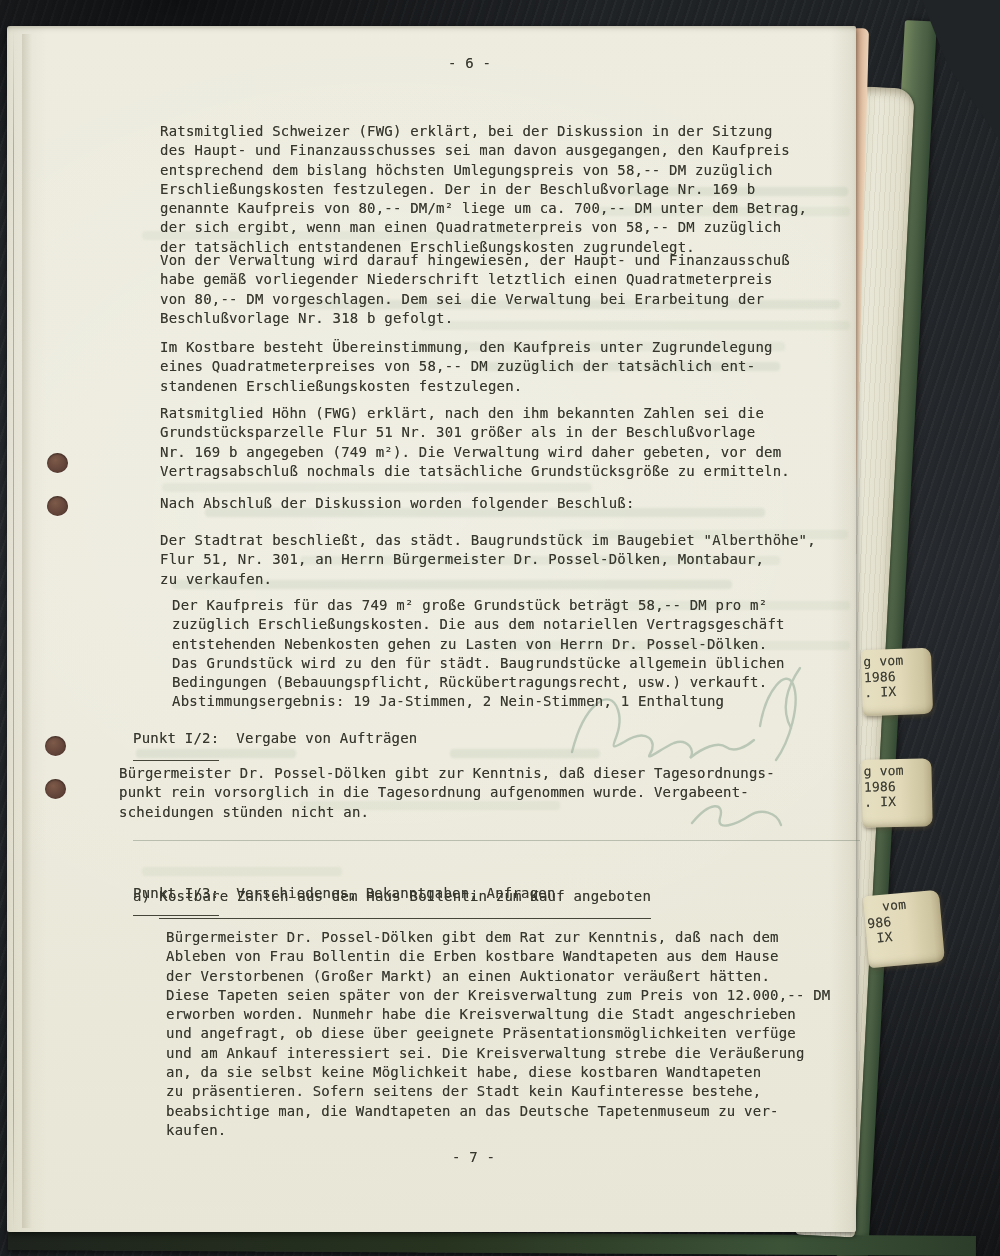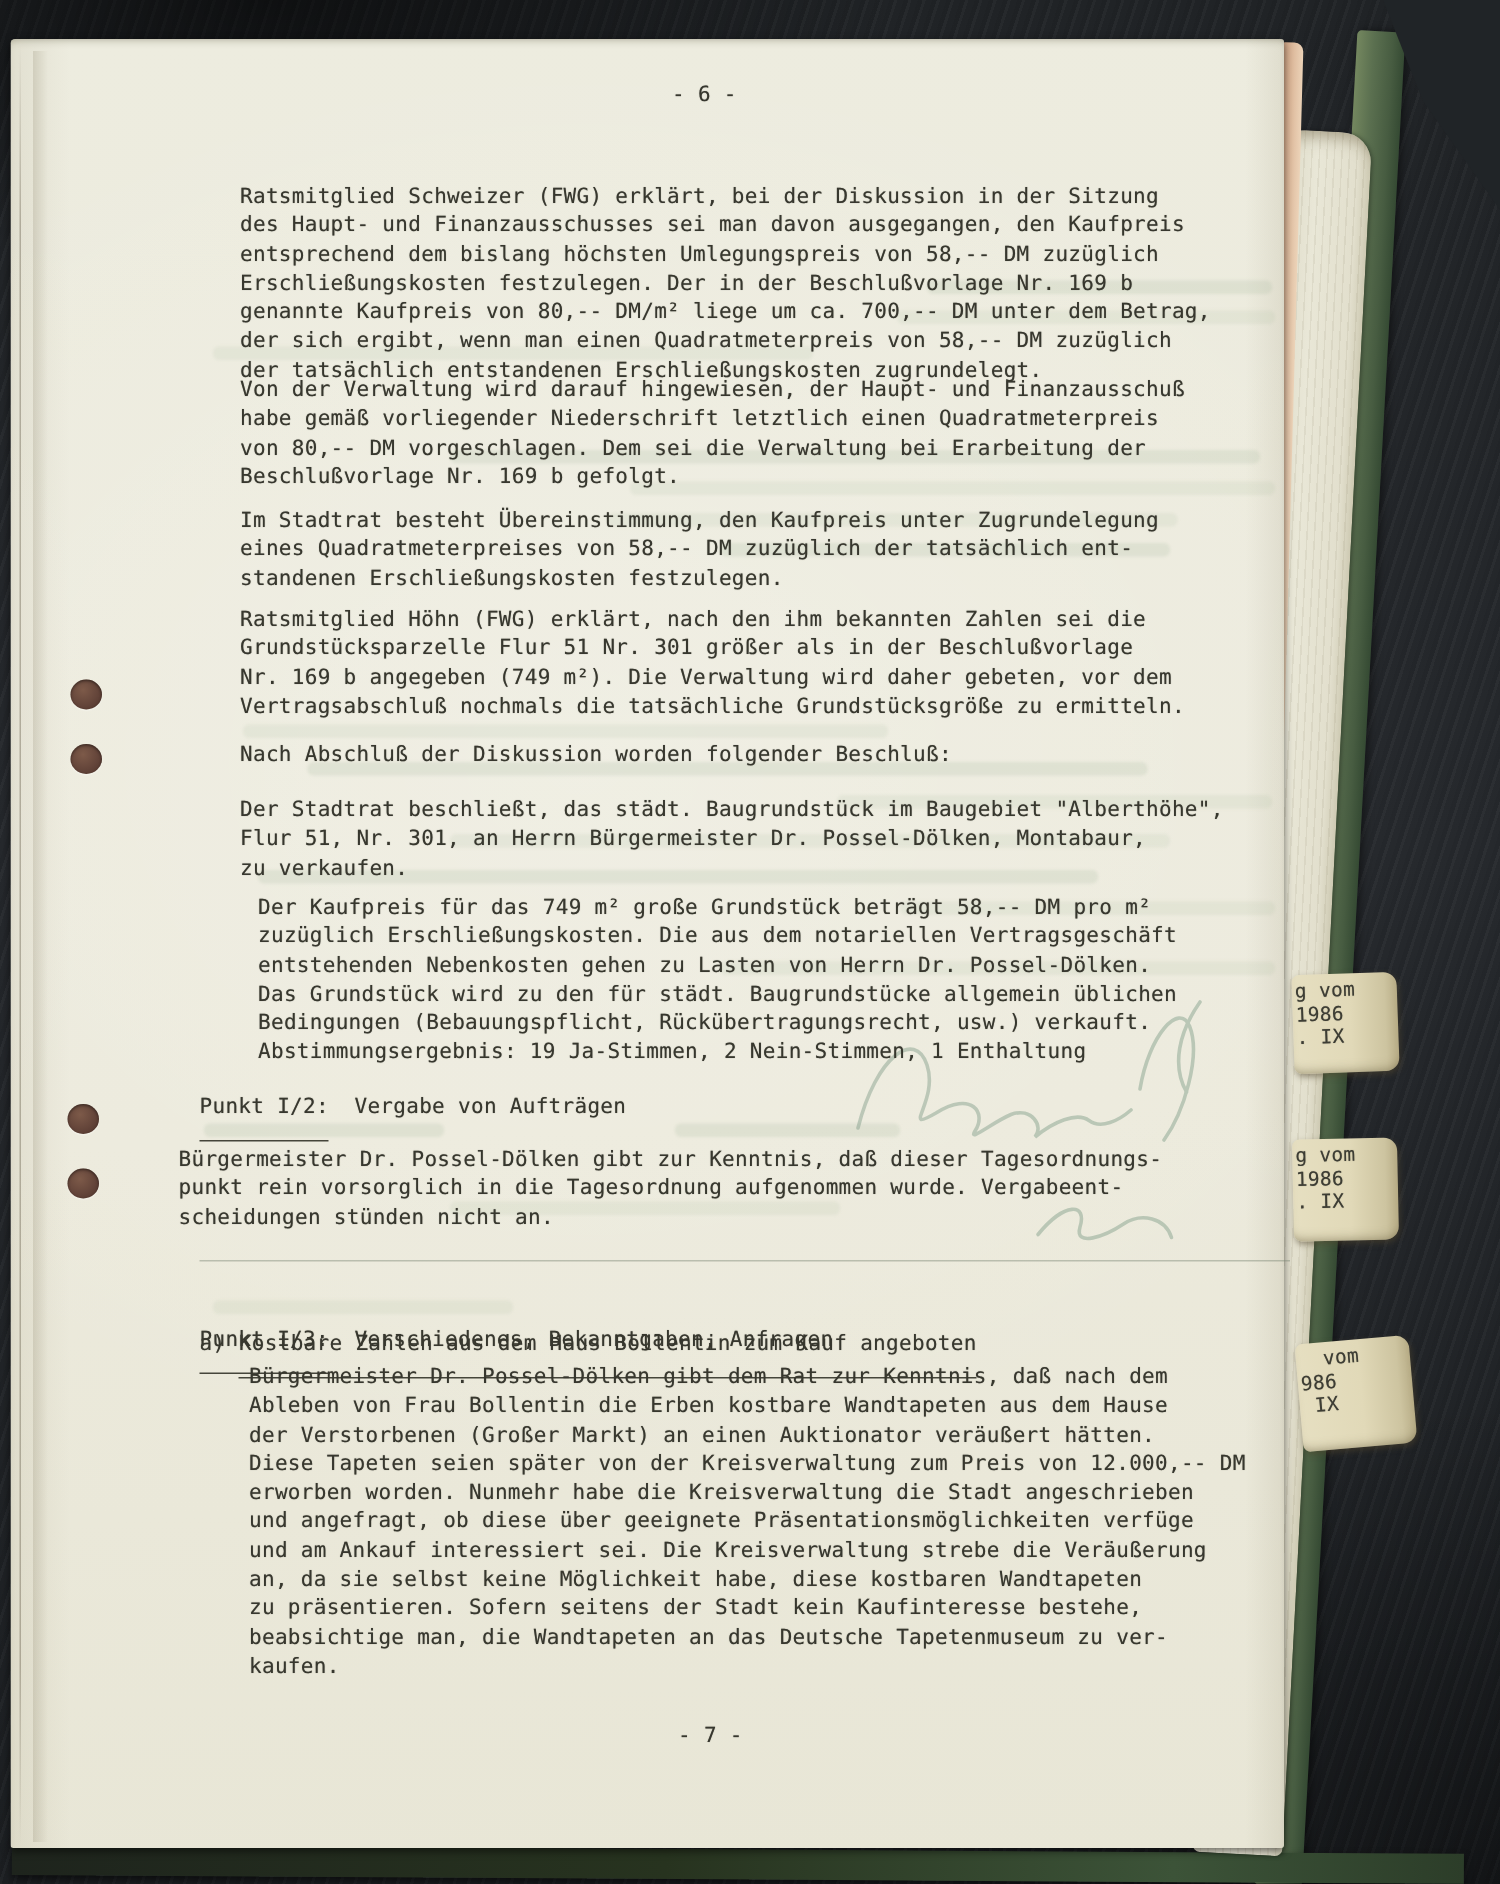--- a/index.html
+++ b/index.html
@@ -147,22 +147,22 @@
 <div class="tw" style="left:160px;top:122px">Ratsmitglied Schweizer (FWG) erklärt, bei der Diskussion in der Sitzung
 des Haupt- und Finanzausschusses sei man davon ausgegangen, den Kaufpreis
 entsprechend dem bislang höchsten Umlegungspreis von 58,-- DM zuzüglich
 Erschließungskosten festzulegen. Der in der Beschlußvorlage Nr. 169 b
 genannte Kaufpreis von 80,-- DM/m² liege um ca. 700,-- DM unter dem Betrag,
 der sich ergibt, wenn man einen Quadratmeterpreis von 58,-- DM zuzüglich
 der tatsächlich entstandenen Erschließungskosten zugrundelegt.</div>
 <div class="tw" style="left:160px;top:251px">Von der Verwaltung wird darauf hingewiesen, der Haupt- und Finanzausschuß
 habe gemäß vorliegender Niederschrift letztlich einen Quadratmeterpreis
 von 80,-- DM vorgeschlagen. Dem sei die Verwaltung bei Erarbeitung der
-Beschlußvorlage Nr. 169 b gefolgt.</div>
-<div class="tw" style="left:160px;top:338px">Im Stadtrat besteht Übereinstimmung, den Kaufpreis unter Zugrundelegung
+Beschlußvorlage Nr. 318 b gefolgt.</div>
+<div class="tw" style="left:160px;top:338px">Im Kostbare besteht Übereinstimmung, den Kaufpreis unter Zugrundelegung
 eines Quadratmeterpreises von 58,-- DM zuzüglich der tatsächlich ent-
 standenen Erschließungskosten festzulegen.</div>
 <div class="tw" style="left:160px;top:404px">Ratsmitglied Höhn (FWG) erklärt, nach den ihm bekannten Zahlen sei die
 Grundstücksparzelle Flur 51 Nr. 301 größer als in der Beschlußvorlage
 Nr. 169 b angegeben (749 m²). Die Verwaltung wird daher gebeten, vor dem
 Vertragsabschluß nochmals die tatsächliche Grundstücksgröße zu ermitteln.</div>
 <div class="tw" style="left:160px;top:494px">Nach Abschluß der Diskussion worden folgender Beschluß:</div>
 <div class="tw" style="left:160px;top:531px">Der Stadtrat beschließt, das städt. Baugrundstück im Baugebiet "Alberthöhe",
 Flur 51, Nr. 301, an Herrn Bürgermeister Dr. Possel-Dölken, Montabaur,
 zu verkaufen.</div>
@@ -174,21 +174,21 @@
 Abstimmungsergebnis: 19 Ja-Stimmen, 2 Nein-Stimmen, 1 Enthaltung</div>
 
 <div class="tw" style="left:133px;top:729px"><span class="u">Punkt I/2:</span><span class="hd-title">Vergabe von Aufträgen</span></div>
 <div class="tw" style="left:119px;top:764px">Bürgermeister Dr. Possel-Dölken gibt zur Kenntnis, daß dieser Tagesordnungs-
 punkt rein vorsorglich in die Tagesordnung aufgenommen wurde. Vergabeent-
 scheidungen stünden nicht an.</div>
 
 <div class="tw" style="left:133px;top:884px"><span class="u">Punkt I/3:</span><span class="hd-title">Verschiedenes, Bekanntgaben, Anfragen</span></div>
 
 <div class="tw" style="left:133px;top:887px"><span>a)</span><span class="u a-title">Kostbare Zahlen aus dem Haus Bollentin zum Kauf angeboten</span></div>
-<div class="tw" style="left:166px;top:909px">Bürgermeister Dr. Possel-Dölken gibt dem Rat zur Kenntnis, daß nach dem
+<div class="tw" style="left:166px;top:928px">Bürgermeister Dr. Possel-Dölken gibt dem Rat zur Kenntnis, daß nach dem
 Ableben von Frau Bollentin die Erben kostbare Wandtapeten aus dem Hause
 der Verstorbenen (Großer Markt) an einen Auktionator veräußert hätten.
 Diese Tapeten seien später von der Kreisverwaltung zum Preis von 12.000,-- DM
 erworben worden. Nunmehr habe die Kreisverwaltung die Stadt angeschrieben
 und angefragt, ob diese über geeignete Präsentationsmöglichkeiten verfüge
 und am Ankauf interessiert sei. Die Kreisverwaltung strebe die Veräußerung
 an, da sie selbst keine Möglichkeit habe, diese kostbaren Wandtapeten
 zu präsentieren. Sofern seitens der Stadt kein Kaufinteresse bestehe,
 beabsichtige man, die Wandtapeten an das Deutsche Tapetenmuseum zu ver-
 kaufen.</div>

